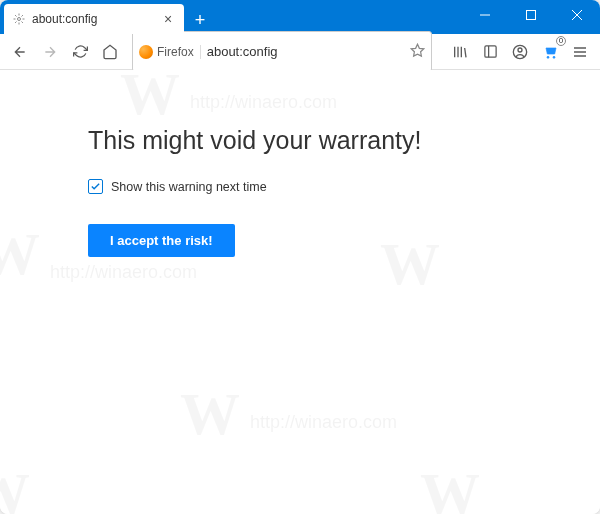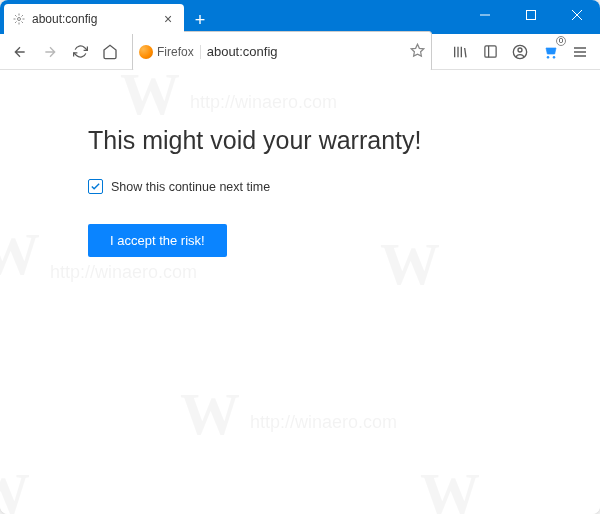--- a/index.html
+++ b/index.html
@@ -51,21 +51,21 @@
   .warning-panel { position: relative; padding: 56px 92px 0 88px; }
   .warning-title { font-size: 25px; font-weight: 300; color: #333; margin-bottom: 24px; }
   .warning-body { font-size: 12.5px; color: #333; line-height: 1.5; margin-bottom: 24px; }
   .checkbox-row { display: flex; align-items: center; gap: 8px; font-size: 12.5px; color: #333; margin-bottom: 30px; }
   .checkbox {
     width: 15px; height: 15px; border: 1px solid #0078d7; border-radius: 2px; display: flex;
     align-items: center; justify-content: center; color: #0078d7; font-size: 12px; background: #fff;
   }
   .accept-btn {
     background: #0a84ff; color: #fff; border: none; padding: 9px 22px; font-size: 13px;
-    border-radius: 2px; cursor: pointer;
+    border-radius: 2px; cursor: pointer; font-weight: bold;
   }
 </style>
 </head>
 <body>
 
 <div class="titlebar">
   <div class="tabstrip">
     <div class="tab">
       <span class="fav">
         <svg width="12" height="12" viewBox="0 0 24 24" fill="none" stroke="currentColor" stroke-width="2">
@@ -188,17 +188,17 @@
   <span class="watermark" style="top:390px; left:420px;">W</span>
 
   <div class="warning-panel">
     <h1 class="warning-title">This might void your warranty!</h1>
     <div class="checkbox-row">
       <span class="checkbox">
         <svg width="11" height="11" viewBox="0 0 24 24" fill="none" stroke="currentColor" stroke-width="3">
             <polyline points="20 6 9 17 4 12"></polyline>
           </svg>
       </span>
-      <span>Show this continue next time</span>
+      <span>Show this warning next time</span>
     </div>
     <button class="accept-btn">I accept the risk!</button>
   </div>
 </div>
 
 </body></html>

